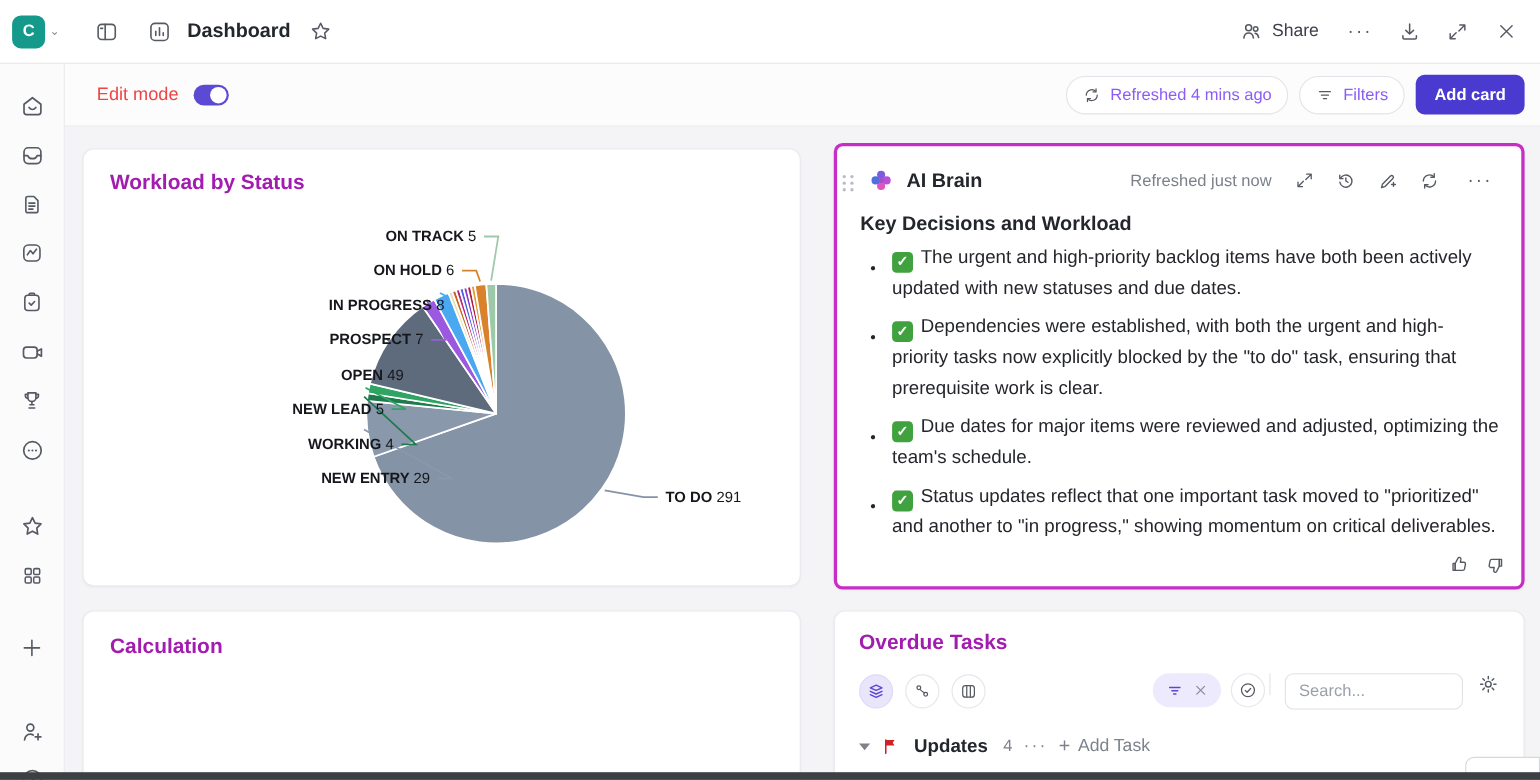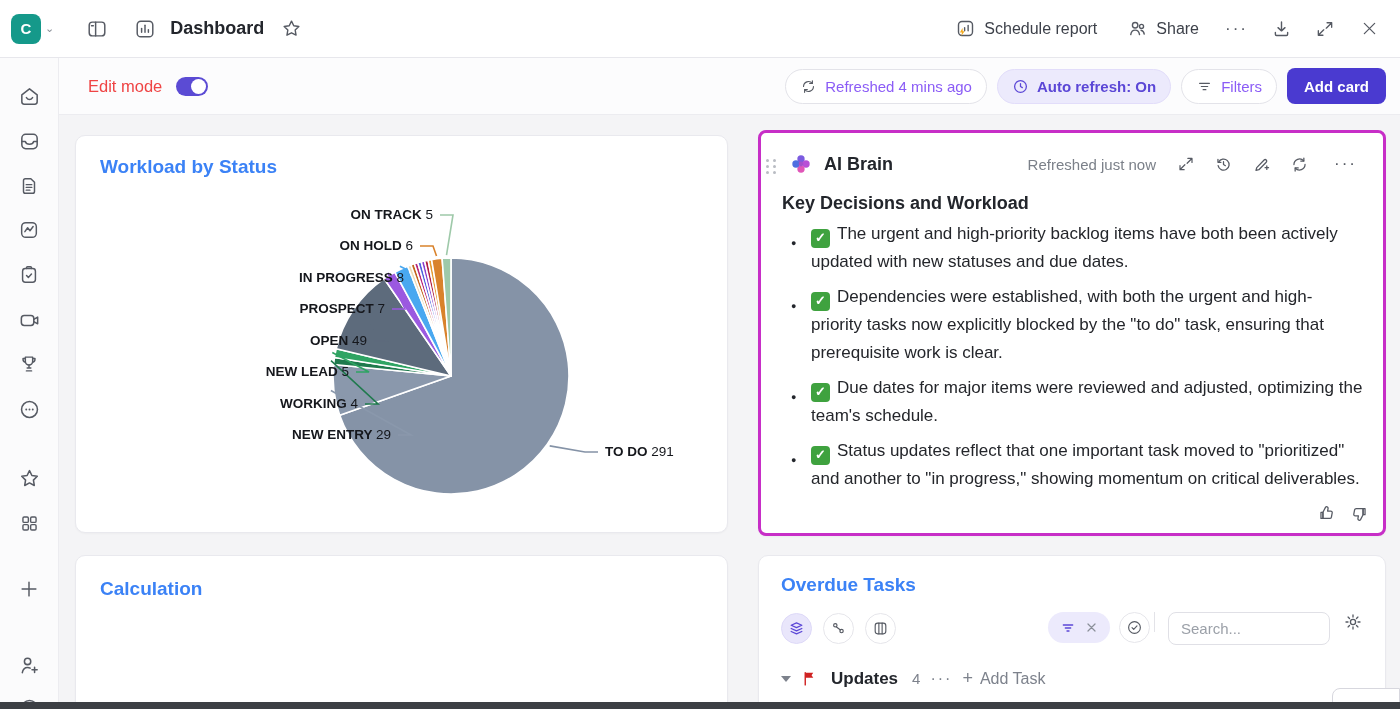--- a/index.html
+++ b/index.html
@@ -43,21 +43,21 @@
   .pill { display:flex; align-items:center; gap:8px; height:35px; padding:0 14px; border-radius:18px;
     background:#fff; border:1px solid #e3e3e9; color:#8b5cf6; font-size:15px; cursor:pointer;
     font-family:inherit; }
   .pill.purple { background:#eceafc; border-color:#e2ddfa; color:#5b47d6; font-weight:600; }
   .add-card { height:36px; padding:0 17px; border:none; border-radius:8px; background:#4a3ad0;
     color:#fff; font-size:15px; font-weight:600; cursor:pointer; font-family:inherit; }
 
   
   .card { position:absolute; background:#fff; border:1px solid #e9e9ee; border-radius:10px;
     box-shadow:0 1px 2px rgba(0,0,0,.03); }
-  .card-title { font-size:19px; font-weight:700; color:#3b82f6; }
+  .card-title { font-size:19px; font-weight:700; color:#a21caf; }
 
   .card-workload { left:75px; top:135px; width:653px; height:398px; }
   .card-workload .card-title { position:absolute; left:24px; top:20px; }
   #pie-svg { position:absolute; left:0; top:36px; }
 
   .card-ai { left:758px; top:130px; width:628px; height:406px; border:3px solid #c72ec7;
     border-radius:8px; padding:14px 20px 10px 21px; }
   .ai-head { display:flex; align-items:center; height:34px; }
   .drag-handle { position:absolute; left:5px; top:26px; display:grid; grid-template-columns:4px 4px;
     gap:3px; cursor:grab; }
@@ -133,29 +133,20 @@
   <span class="tb-title">Dashboard</span>
   <div class="tb-icon">
     <svg class="ic" width="21" height="21" viewBox="0 0 24 24">
       <path class="st" d="M12 3.6l2.6 5.3 5.8.8-4.2 4.1 1 5.8L12 16.9l-5.2 2.7 1-5.8-4.2-4.1 5.8-.8z"></path>
     </svg>
   </div>
 
   <div class="tb-right">
     <button class="tb-btn">
       <svg class="ic" width="21" height="21" viewBox="0 0 24 24">
-        <rect class="st" x="4" y="4" width="16" height="16" rx="4"></rect>
-        <line class="st" x1="11" y1="14.5" x2="11" y2="11"></line>
-        <line class="st" x1="15" y1="14.5" x2="15" y2="8.5"></line>
-        <path d="M8.6 11.5l-3 5h2.4l-.9 4 3.9-5.4H8.9z" fill="#f2a91e"></path>
-      </svg>
-      <span>Schedule report</span>
-    </button>
-    <button class="tb-btn">
-      <svg class="ic" width="21" height="21" viewBox="0 0 24 24">
         <circle class="st" cx="9.3" cy="8.3" r="3.1"></circle>
         <path class="st" d="M4.3 19c.4-3.2 2.6-5.2 5-5.2s4.6 2 5 5.2"></path>
         <circle class="st" cx="16.6" cy="9.6" r="2.3"></circle>
         <path class="st" d="M16 14c2 .4 3.3 2 3.7 4.4"></path>
       </svg>
       <span>Share</span>
     </button>
     <span class="dots">···</span>
     <div class="tb-icon">
       <svg class="ic" width="21" height="21" viewBox="0 0 24 24">
@@ -271,27 +262,20 @@
       <span class="knob"></span>
     </div>
 
   <div class="ctrl-right">
     <button class="pill">
       <svg class="ic" width="17" height="17" viewBox="0 0 24 24">
         <path class="st" d="M5 12a7 7 0 0 1 12.3-4.5M19 12a7 7 0 0 1-12.3 4.5"></path>
         <path class="st" d="M17.5 3.8v3.9h-3.9M6.5 20.2v-3.9h3.9"></path>
       </svg>
       <span>Refreshed 4 mins ago</span>
-    </button>
-    <button class="pill purple">
-      <svg class="ic" width="17" height="17" viewBox="0 0 24 24" style="stroke:#5b47d6">
-        <circle cx="12" cy="12" r="8.3" fill="none" stroke="#5b47d6" stroke-width="1.8"></circle>
-        <path d="M12 7.8V12l2.6 1.6" fill="none" stroke="#5b47d6" stroke-width="1.8" stroke-linecap="round"></path>
-      </svg>
-      <span>Auto refresh: On</span>
     </button>
     <button class="pill">
       <svg class="ic" width="17" height="17" viewBox="0 0 24 24">
         <line class="st" x1="5" y1="7.5" x2="19" y2="7.5"></line>
         <line class="st" x1="7.5" y1="12" x2="16.5" y2="12"></line>
         <line class="st" x1="10" y1="16.5" x2="14" y2="16.5"></line>
       </svg>
       <span>Filters</span>
     </button>
     <button class="add-card">Add card</button>

